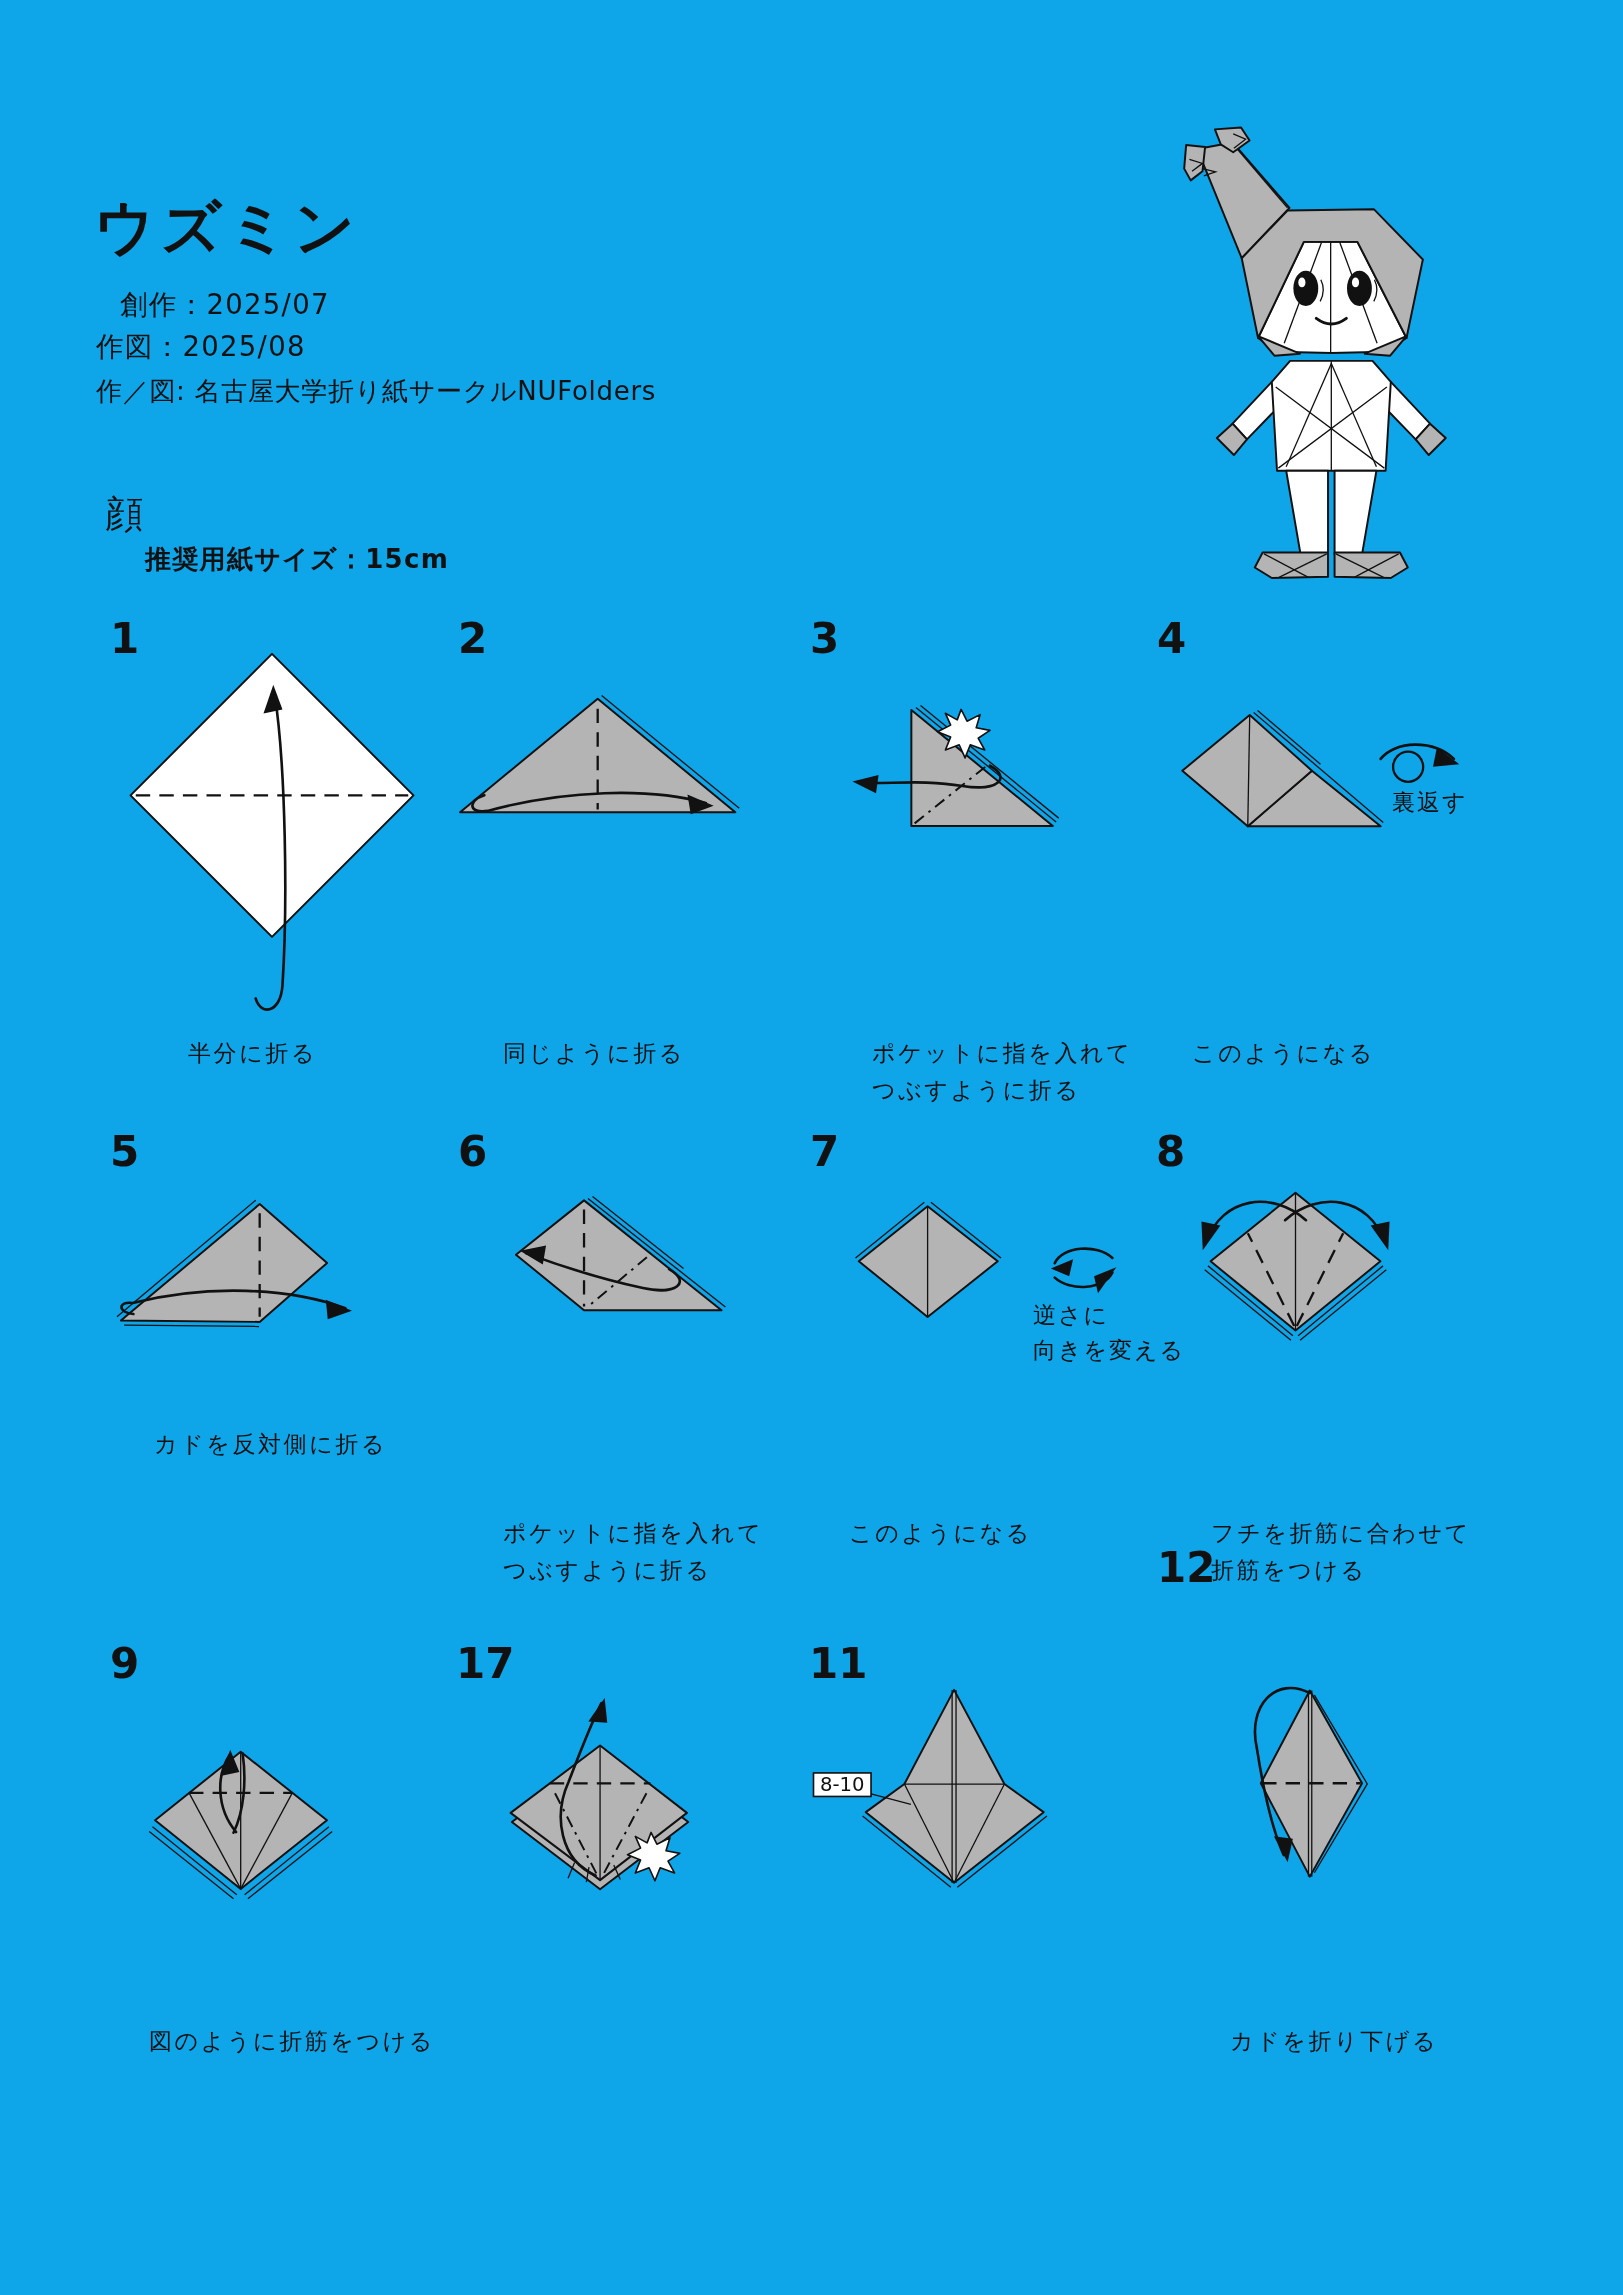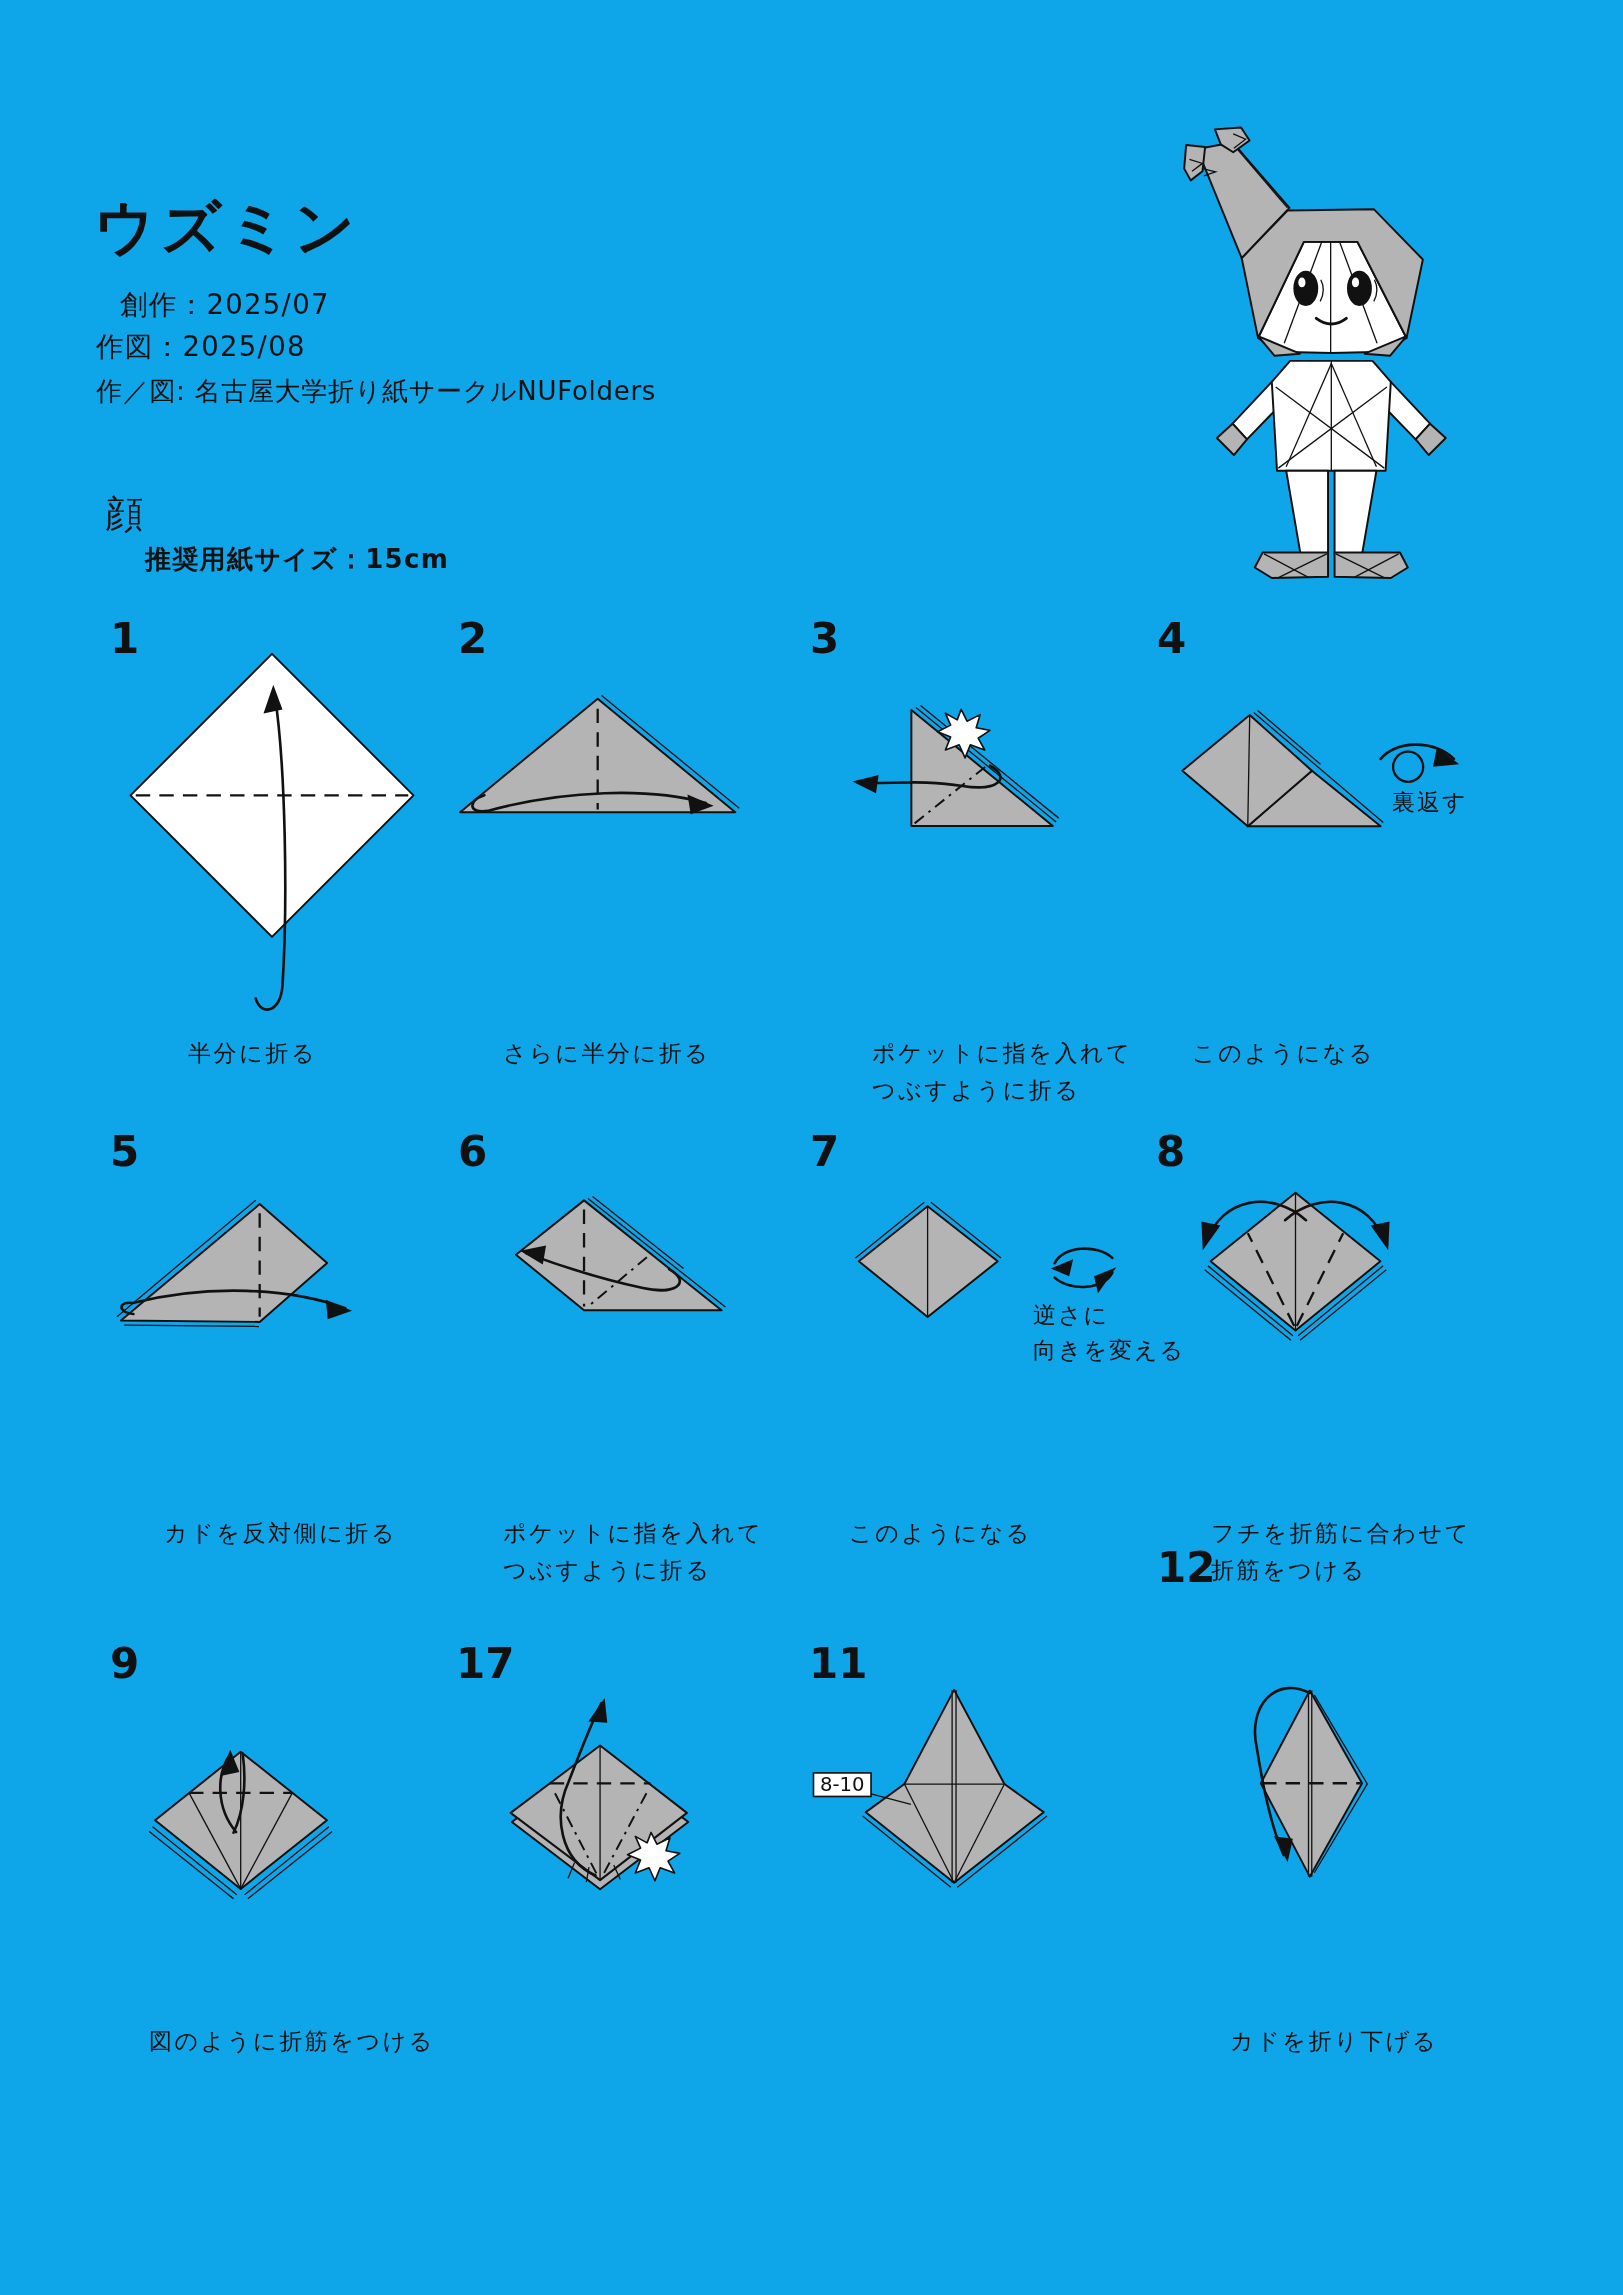--- a/index.html
+++ b/index.html
@@ -227,25 +227,25 @@
     <polyline class="thin" stroke-width="2.5" points="2009,2590 2090,2726 2009,2862"></polyline>
     <polygon class="outline" points="2002,2583 2082,2725 2002,2868 1927,2725"></polygon>
     <line class="thin" stroke-width="2.5" x1="2000" y1="2583" x2="2000" y2="2868"></line>
     <line class="thin" stroke-width="2.5" x1="2005" y1="2583" x2="2005" y2="2868"></line>
     <line class="valley" stroke-width="3" stroke-dasharray="18 11" x1="1929" y1="2725" x2="2080" y2="2725"></line>
     <path class="arrow" d="M 2002 2587 C 1950 2560 1906 2606 1921 2672 C 1932 2742 1947 2801 1962 2835"></path>
     <polygon class="ahead" points="1968,2846 1947,2806 1976,2810"></polygon>
   </svg>
 
   <div class="abs cap" style="left:188px;top:1035px;">半分に折る</div>
-  <div class="abs cap" style="left:503px;top:1035px;">さらに半分に折る</div>
+  <div class="abs cap" style="left:503px;top:1035px;">同じように折る</div>
   <div class="abs cap" style="left:872px;top:1035px;">ポケットに指を入れて
 つぶすように折る</div>
   <div class="abs cap" style="left:1192px;top:1035px;">このようになる</div>
-  <div class="abs cap" style="left:154px;top:1515px;margin-left:10px;">カドを反対側に折る</div>
+  <div class="abs cap" style="left:154px;top:1426px;">カドを反対側に折る</div>
   <div class="abs cap" style="left:503px;top:1515px;">ポケットに指を入れて
 つぶすように折る</div>
   <div class="abs cap" style="left:849px;top:1515px;">このようになる</div>
   <div class="abs cap" style="left:1211px;top:1515px;">フチを折筋に合わせて
 折筋をつける</div>
   <div class="abs cap" style="left:149px;top:2023px;">図のように折筋をつける</div>
   <div class="abs cap" style="left:1230px;top:2023px;">カドを折り下げる</div>
 
 </div>
 

